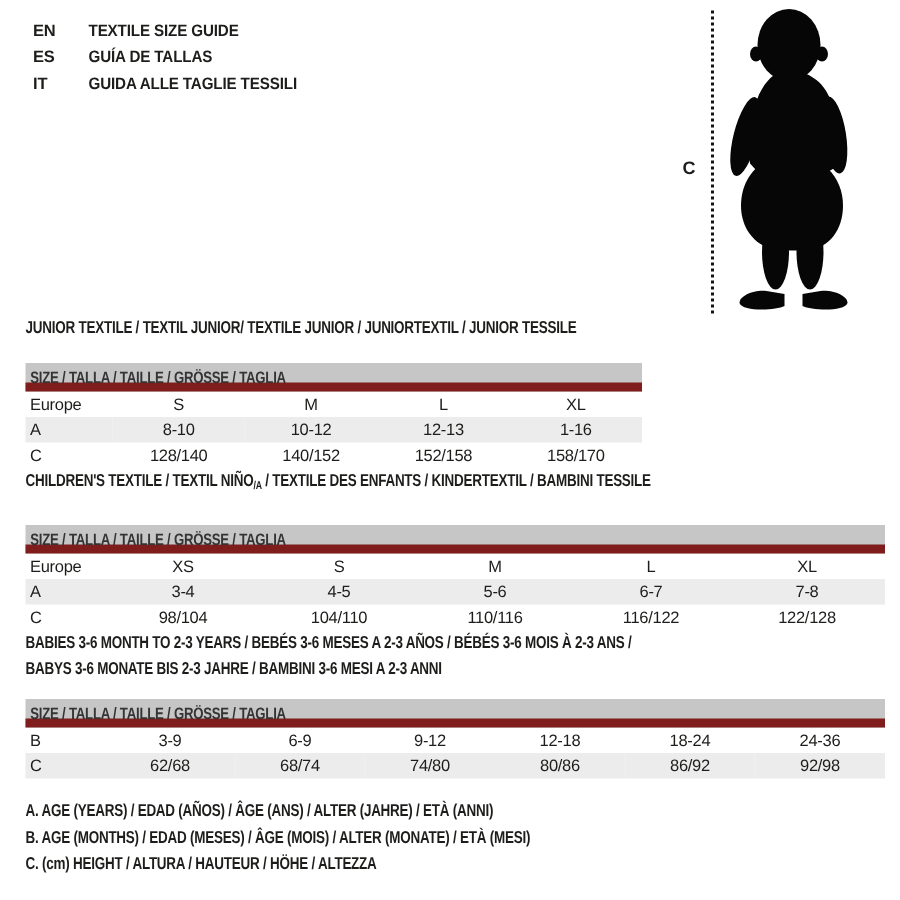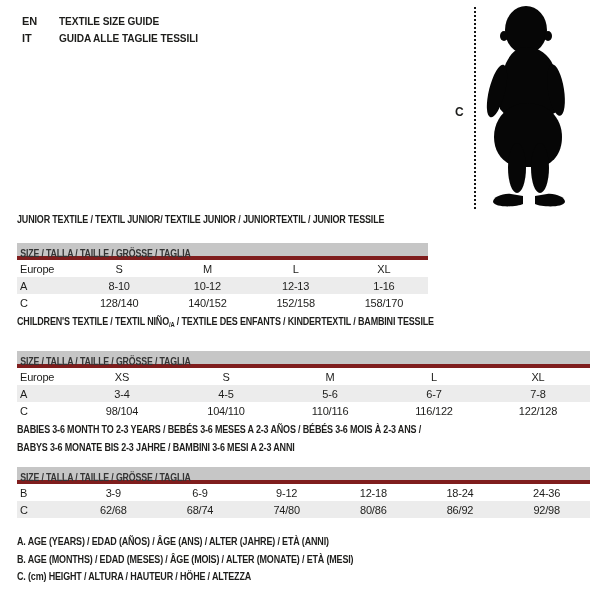--- a/index.html
+++ b/index.html
@@ -27,21 +27,21 @@
   .sec-children{top:314px;width:573px}
   .sec-babies{top:422px;width:573px}
 
   .ttl{
     font-size:11.5px;font-weight:700;line-height:14px;letter-spacing:-0.2px;
     white-space:nowrap;transform:scaleX(0.78);transform-origin:0 0;
   }
   .ttl .sub{font-size:7.5px;vertical-align:-2px}
 
   .size-bar{
-    background:#c6c6c6;height:13px;border-bottom:4px solid #7f1d1d;margin-top:13px;
+    background:#c6c6c6;height:13px;border-bottom:6px solid #7f1d1d;margin-top:13px;
   }
   .sec-children .size-bar{margin-top:19px}
   .size-bar .bar-text{
     display:inline-block;font-size:11px;font-weight:700;line-height:13px;padding-left:4px;
     color:#343434;white-space:nowrap;transform:scaleX(0.8);transform-origin:0 50%;letter-spacing:-0.2px;
   }
 
   table{border-collapse:collapse;table-layout:fixed;width:100%}
   td{height:17px;padding:0;text-align:center;font-size:11px;letter-spacing:-0.2px;vertical-align:middle}
   td.rowlabel{text-align:left;padding-left:3px}
@@ -56,20 +56,24 @@
     white-space:nowrap;transform:scaleX(0.78);transform-origin:0 50%;
   }
 </style>
 </head>
 <body>
 
 <div class="abs lang">
   <div class="lang-row">
     <span class="lang-code">EN</span>
     <span class="lang-label">TEXTILE SIZE GUIDE</span>
+  </div>
+  <div class="lang-row">
+    <span class="lang-code">ES</span>
+    <span class="lang-label">GUÍA DE TALLAS</span>
   </div>
   <div class="lang-row">
     <span class="lang-code">IT</span>
     <span class="lang-label">GUIDA ALLE TAGLIE TESSILI</span>
   </div>
 </div>
 
 <span class="abs figure-c">C</span>
 <div class="abs figure-line"></div>
 <svg class="abs baby-svg" width="100" height="212" viewBox="0 0 100 212" xmlns="http://www.w3.org/2000/svg">

